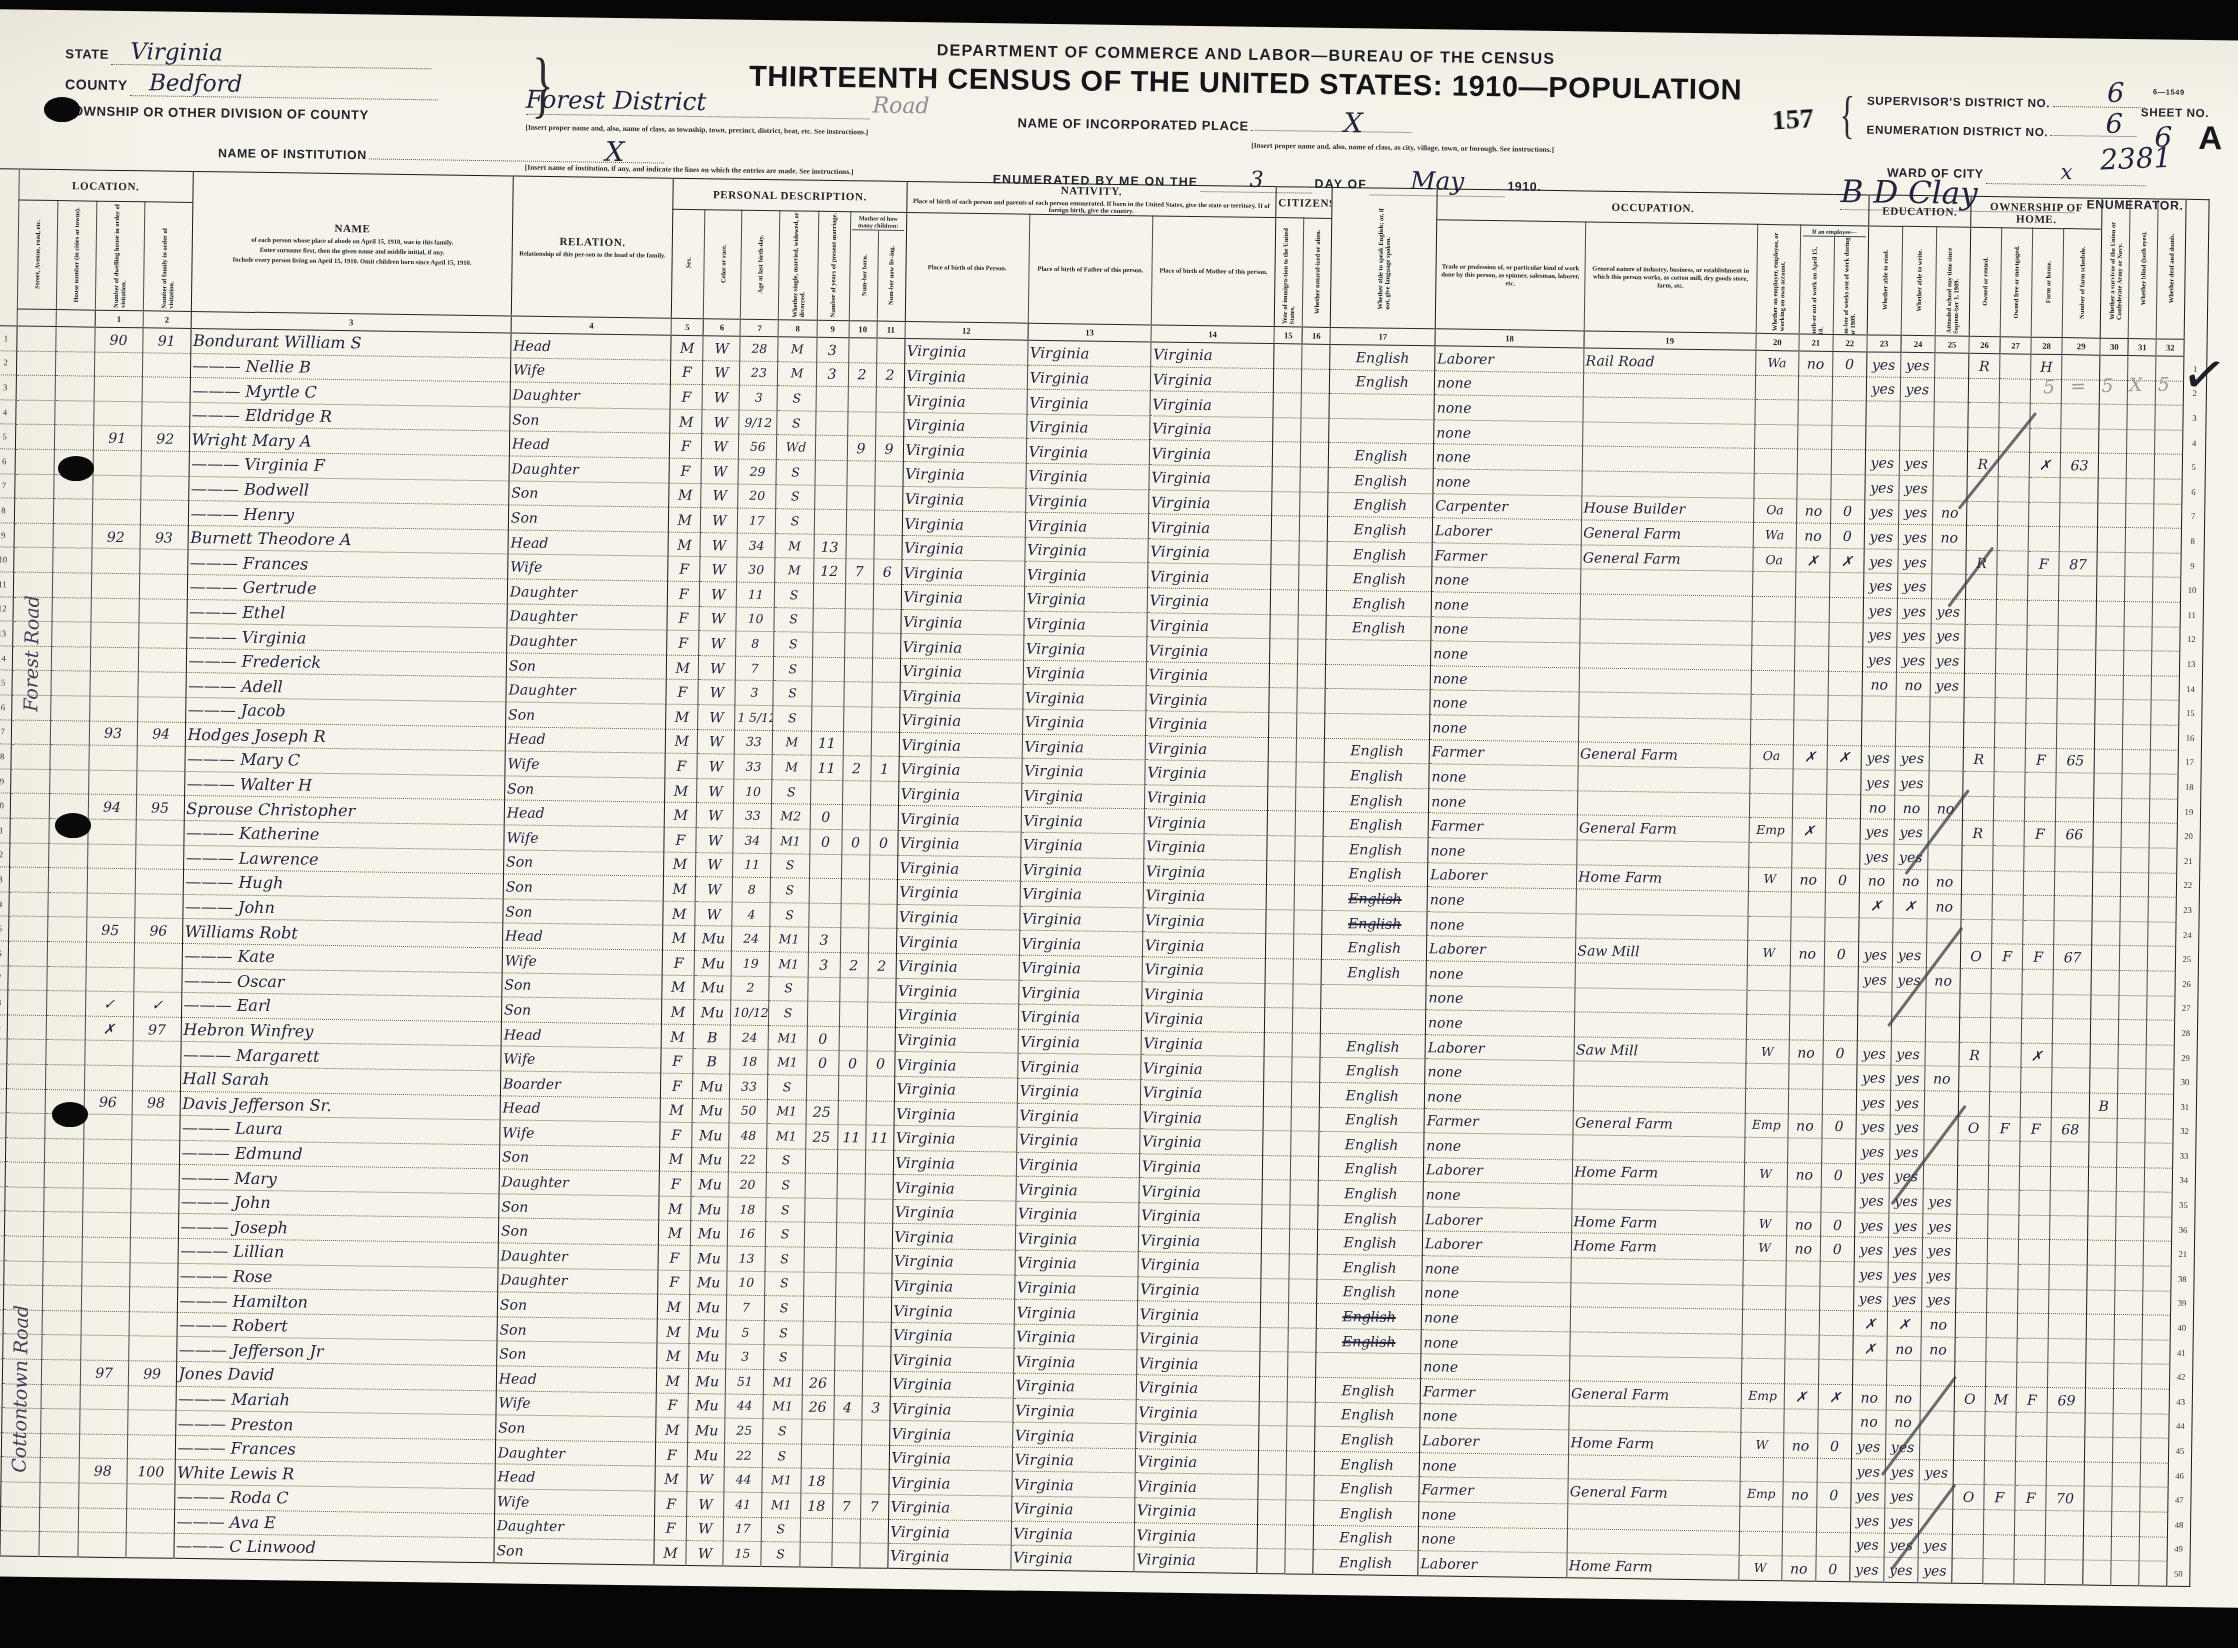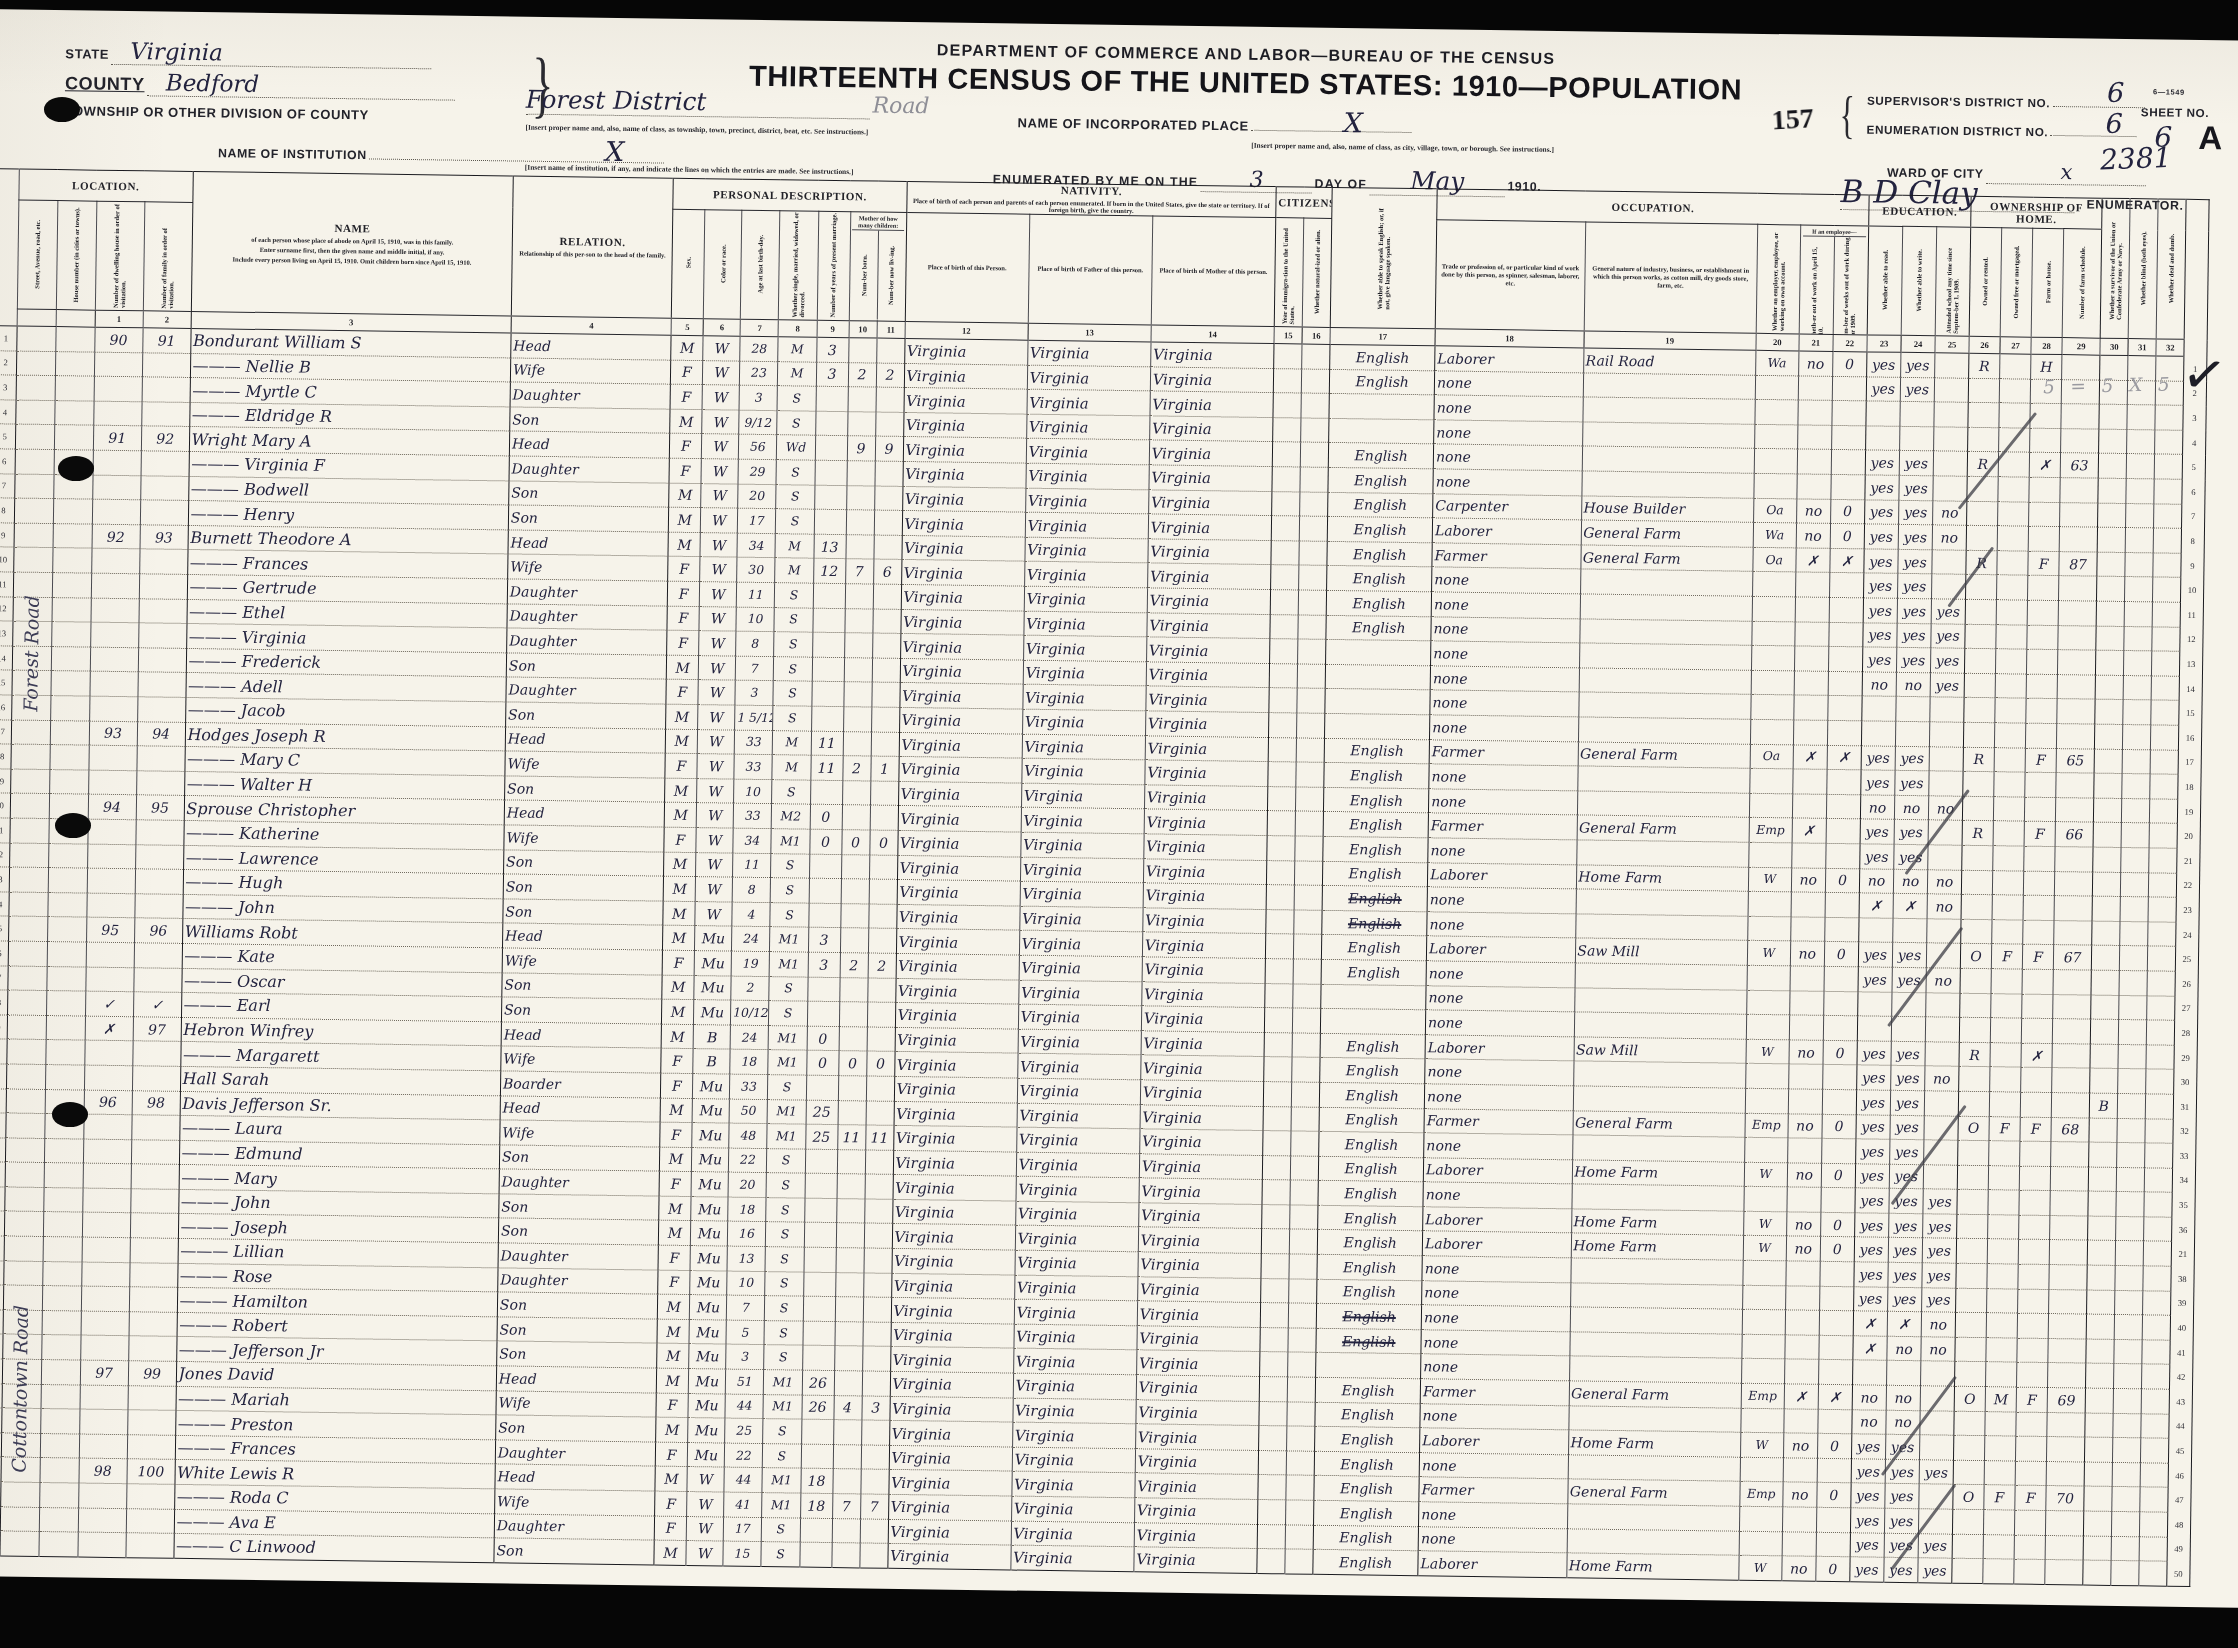--- a/index.html
+++ b/index.html
@@ -57,21 +57,21 @@
 <body>
 
 <div class="scan">
   <div class="paper">
 
     <div class="hdr-el" style="left:80px;top:27px;">
       <span class="lbl" style="font-size:13px;">STATE</span>
       <span class="hw dot" style="font-size:23px;min-width:320px;padding-left:18.5px;">Virginia</span>
     </div>
     <div class="hdr-el" style="left:80px;top:58px;">
-      <span class="lbl" style="font-size:18px;text-decoration:underline;">COUNTY</span>
+      <span class="lbl" style="font-size:14px;">COUNTY</span>
       <span class="hw dot" style="font-size:23px;min-width:308px;padding-left:18.5px;">Bedford</span>
     </div>
     <div class="hdr-el" style="left:540px;top:24.6px;font-size:74px;font-family:'Liberation Serif',serif;color:#2a2a30;transform:scaleX(.6);">}</div>
     <div class="hdr-el" style="left:80px;top:93px;">
       <span class="lbl" style="font-size:13px;">TOWNSHIP OR OTHER DIVISION OF COUNTY</span>
     </div>
     <div class="hdr-el" style="left:541px;top:68px;">
       <span class="hw dot" style="font-size:24.6px;min-width:344px;">Forest District</span>
       <span class="pencil" style="font-size:22px;">Road</span>
     </div>

